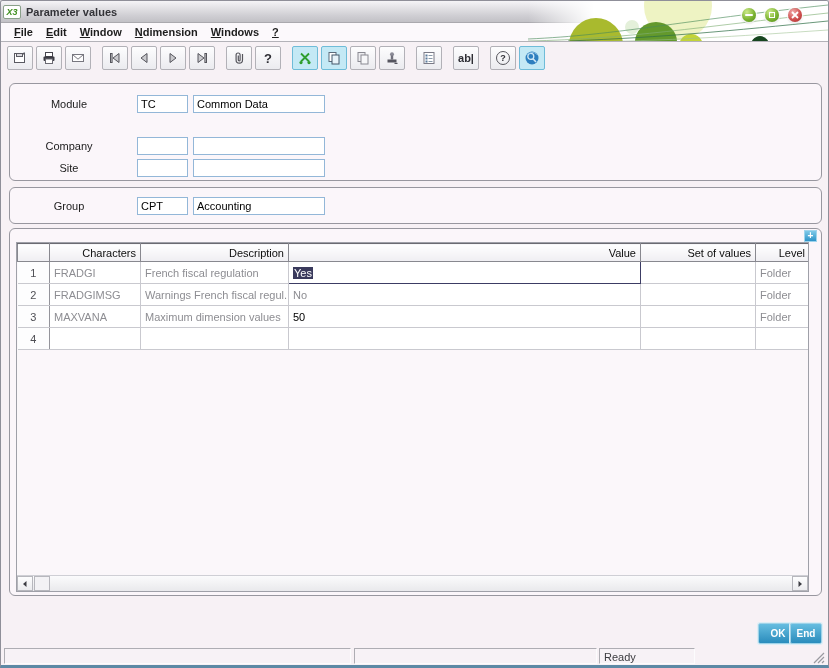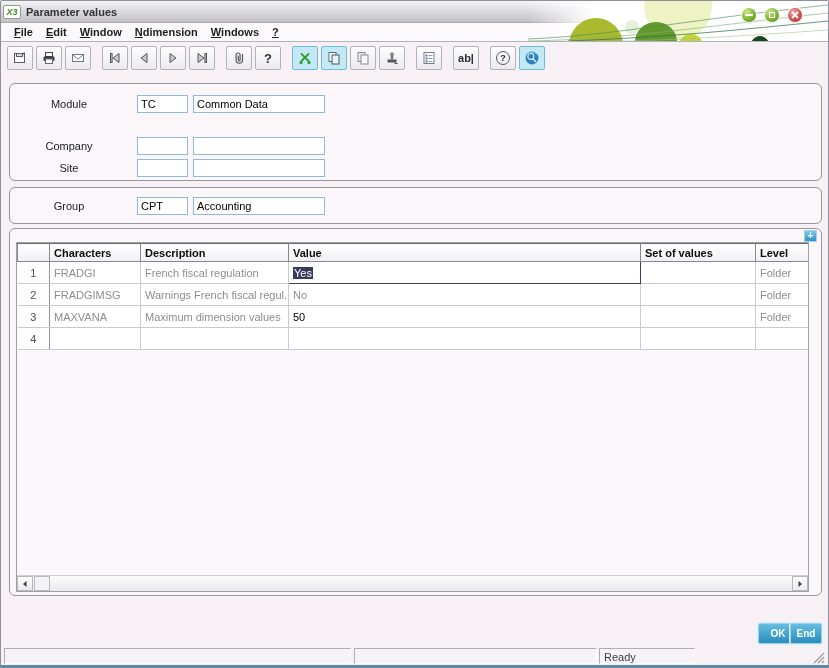--- a/index.html
+++ b/index.html
@@ -96,21 +96,21 @@
     cursor:default; z-index:2;
   }
   .grid-viewport{
     position:absolute; left:6px; top:13px; width:793px; bottom:3px;
     border:1px solid #9fa0a8; background:#fbf7fa; overflow:hidden;
   }
   table.grid{ border-collapse:collapse; table-layout:fixed; width:792px; }
   .grid th{
     height:18px; background:linear-gradient(#ffffff,#efeef2);
     border:1px solid #88888f; border-top-color:#6b6b72;
-    font-weight:bold; text-align:left; padding:1px 4px; color:#0d0d0d;margin-left:25px;
+    font-weight:normal; text-align:right; padding:1px 4px; color:#0d0d0d;margin-left:25px;
   }
   .grid td{
     height:22px; background:#fff; padding:1px 4px;
     border-right:1px solid #c9c9cf; border-bottom:1px solid #c9c9cf;
     overflow:hidden; white-space:nowrap; cursor:default;
   }
   .grid td.rownum{
     text-align:center; color:#4f4f55; background:#fdfdfe;
     border-right:1px solid #94949b;
   }

